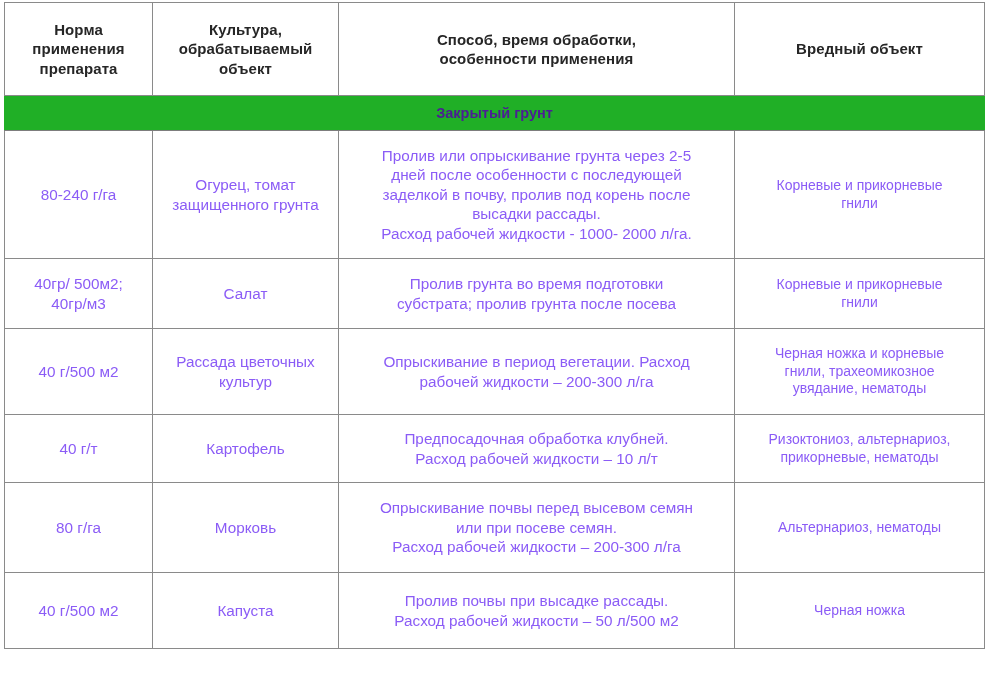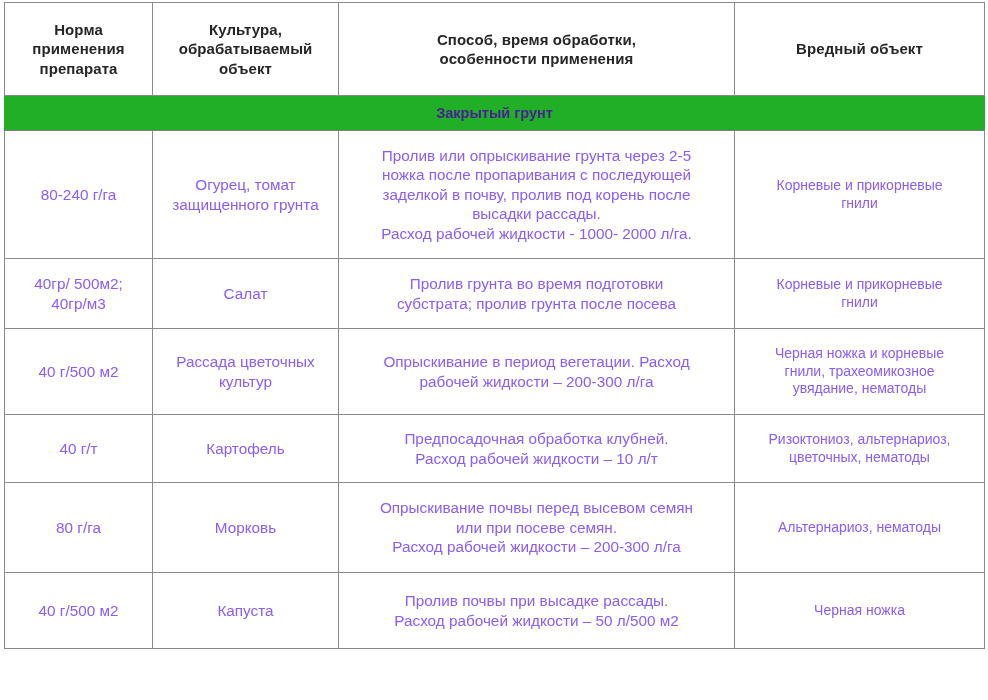--- a/index.html
+++ b/index.html
@@ -128,21 +128,21 @@
       </tr>
 
       <tr class="r-tall">
         <td class="norm">80-240 г/га</td>
         <td class="crop">
           <span class="line">Огурец, томат</span>
           <span class="line">защищенного грунта</span>
         </td>
         <td class="method">
           <span class="line">Пролив или опрыскивание грунта через 2-5</span>
-          <span class="line">ножка после пропаривания с последующей</span>
+          <span class="line">дней после особенности с последующей</span>
           <span class="line">заделкой в почву, пролив под корень после</span>
           <span class="line">высадки рассады.</span>
           <span class="line">Расход рабочей жидкости - 1000- 2000 л/га.</span>
         </td>
         <td class="pest">
           <span class="line">Корневые и прикорневые</span>
           <span class="line">гнили</span>
         </td>
       </tr>
 
@@ -186,21 +186,21 @@
         <td class="norm">40 г/т</td>
         <td class="crop">
           <span class="line">Картофель</span>
         </td>
         <td class="method">
           <span class="line">Предпосадочная обработка клубней.</span>
           <span class="line">Расход рабочей жидкости – 10 л/т</span>
         </td>
         <td class="pest">
           <span class="line">Ризоктониоз, альтернариоз,</span>
-          <span class="line">цветочных, нематоды</span>
+          <span class="line">прикорневые, нематоды</span>
         </td>
       </tr>
 
       <tr class="r-car">
         <td class="norm">80 г/га</td>
         <td class="crop">
           <span class="line">Морковь</span>
         </td>
         <td class="method">
           <span class="line">Опрыскивание почвы перед высевом семян</span>

